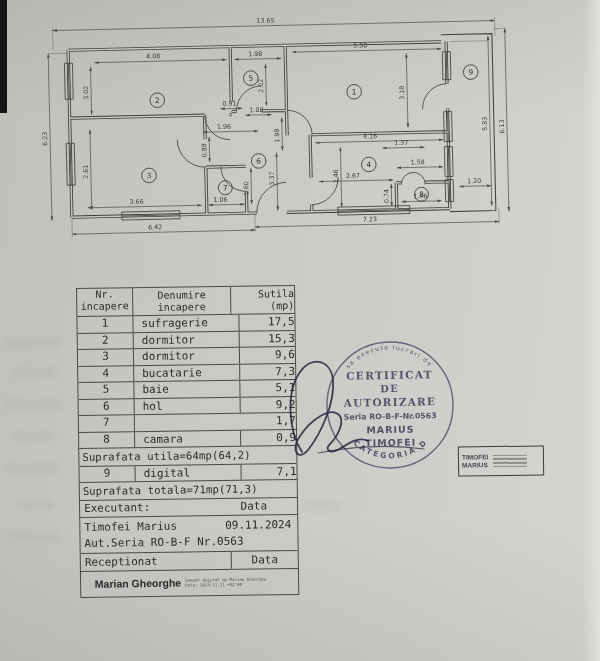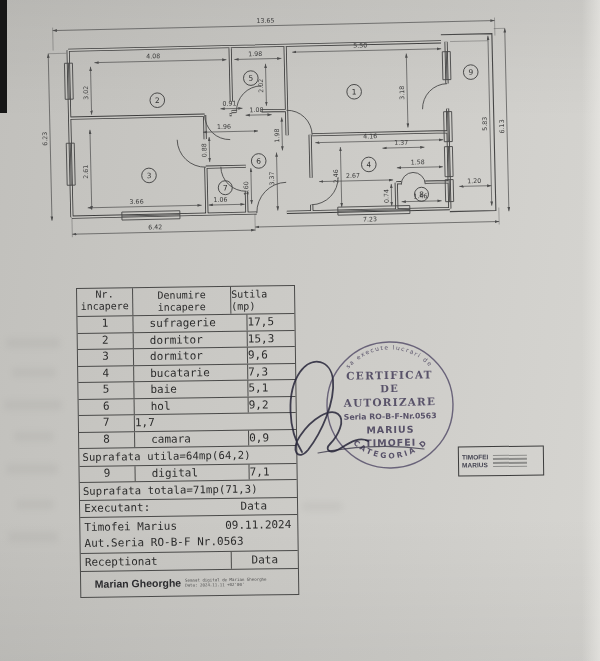--- a/index.html
+++ b/index.html
@@ -30,22 +30,22 @@
   .rc{stroke:#3e3e3e;stroke-width:.9;fill:none}
 
   .tbl{position:absolute;left:76px;top:288px;width:217px;border:1.6px solid #4a4a49;
     transform:rotate(-.8deg);transform-origin:0 0;
     font-family:"DejaVu Sans Mono",monospace;color:#2c2c2c}
   .tr{display:flex;align-items:center;font-size:11px}
   .tr + .tr, .blk + .tr, .tr + .blk{border-top:1.4px solid #4a4a49}
   .th{height:27px;font-size:10px;text-align:center;line-height:1.2}
   .dr{height:15.5px}
   .c1{width:55px;text-align:center;border-right:1.4px solid #4a4a49;align-self:stretch;display:flex;align-items:flex-start;justify-content:center}
-  .c2{width:97px;padding-left:16px;border-right:1.4px solid #4a4a49;align-self:stretch;display:flex;align-items:center}
-  .c3{flex:1;text-align:left}
+  .c2{width:97px;padding-left:8px;border-right:1.4px solid #4a4a49;align-self:stretch;display:flex;align-items:center}
+  .c3{flex:1;text-align:right}
   .full{height:16.5px;font-size:10.6px;padding-left:3px;letter-spacing:.1px}
   .exec{height:16.5px;font-size:11px;padding-left:4px}
   .exec .dlbl{margin-left:auto;margin-right:30px}
   .blk{height:35px;font-size:11px;display:flex;flex-direction:column;justify-content:center;gap:3px;padding:0 4px}
   .blk .l1{display:flex;justify-content:space-between;padding-right:2px}
   .recep{height:16.5px;font-size:11px}
   .rc1{width:146px;padding-left:4px;border-right:1.4px solid #4a4a49;align-self:stretch;display:flex;align-items:center}
   .rc2{flex:1;text-align:center}
   .sigrow{height:25px;display:flex;align-items:center;justify-content:center;gap:4px}
   .signame{font-family:"Liberation Sans",sans-serif;font-weight:700;font-size:10.5px;color:#2b2b2e}

